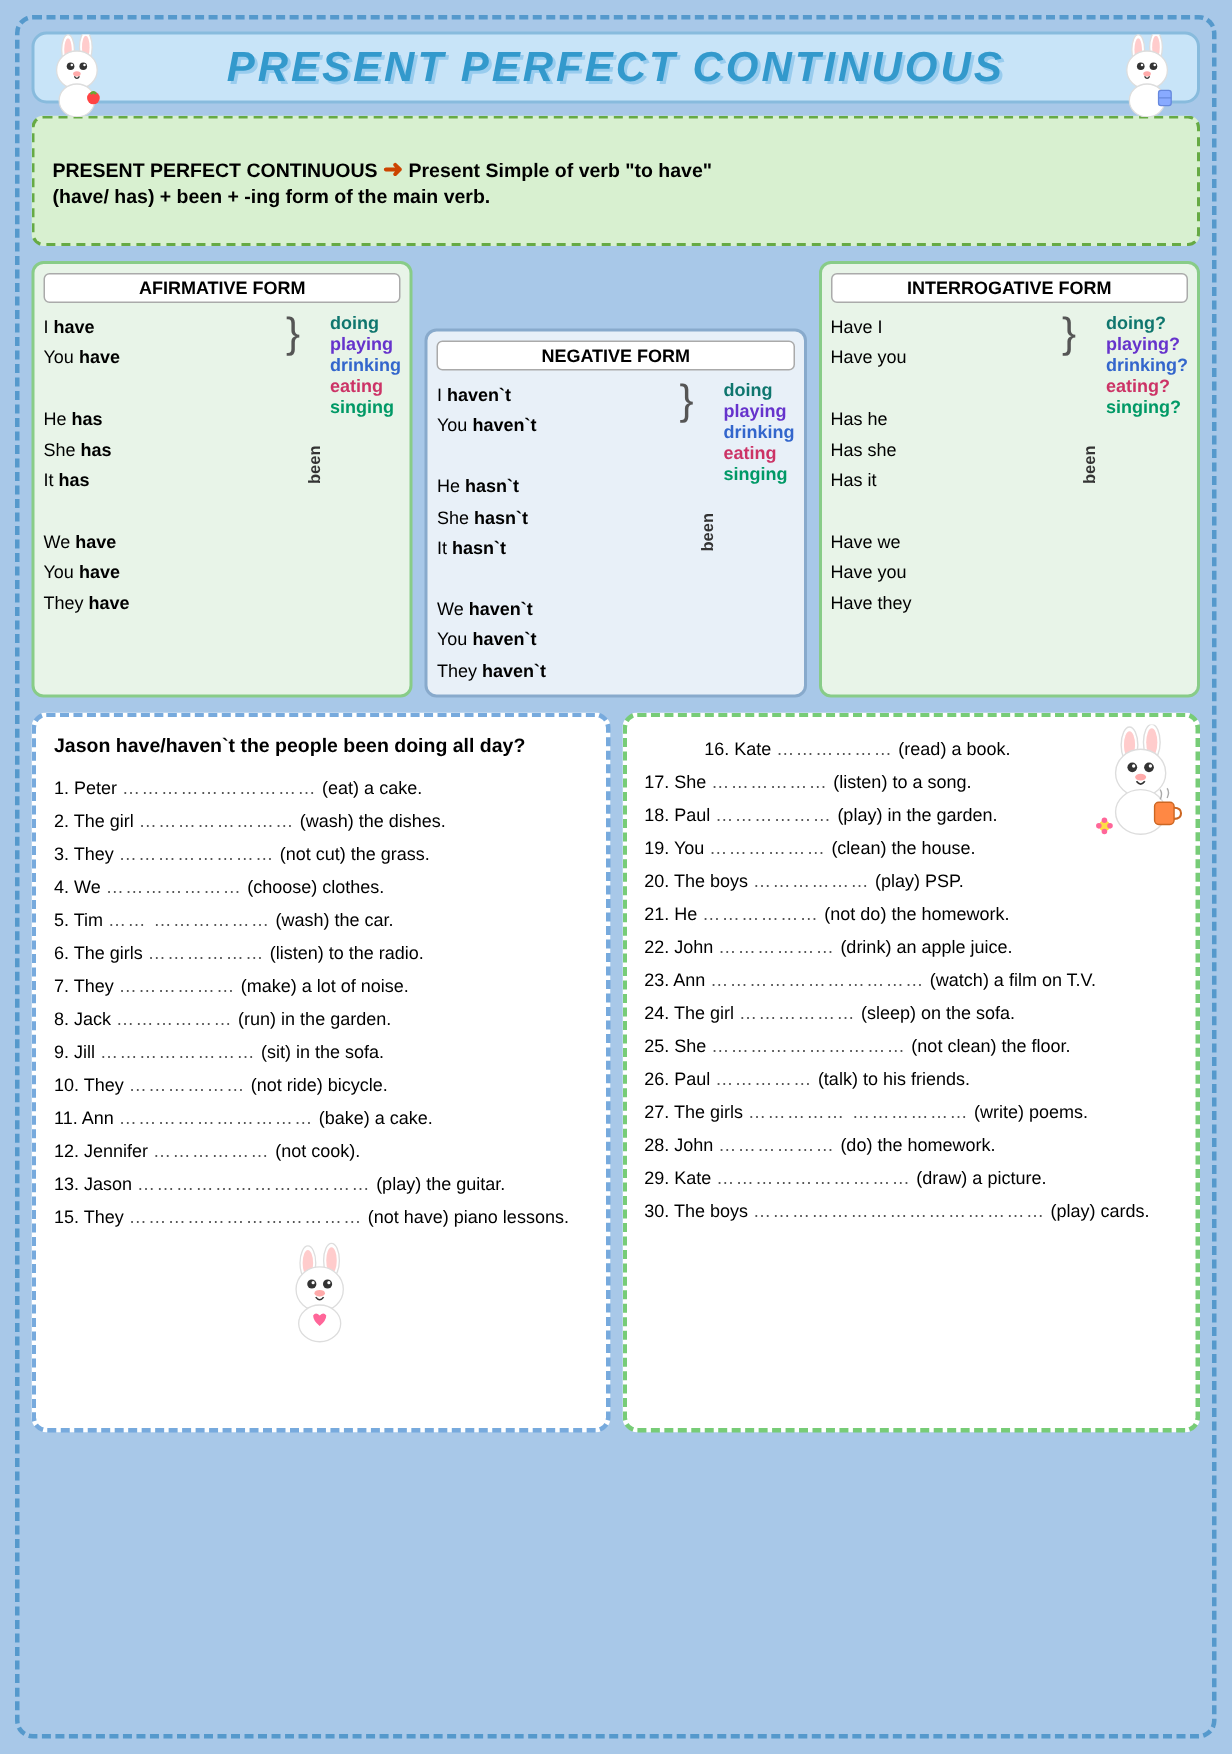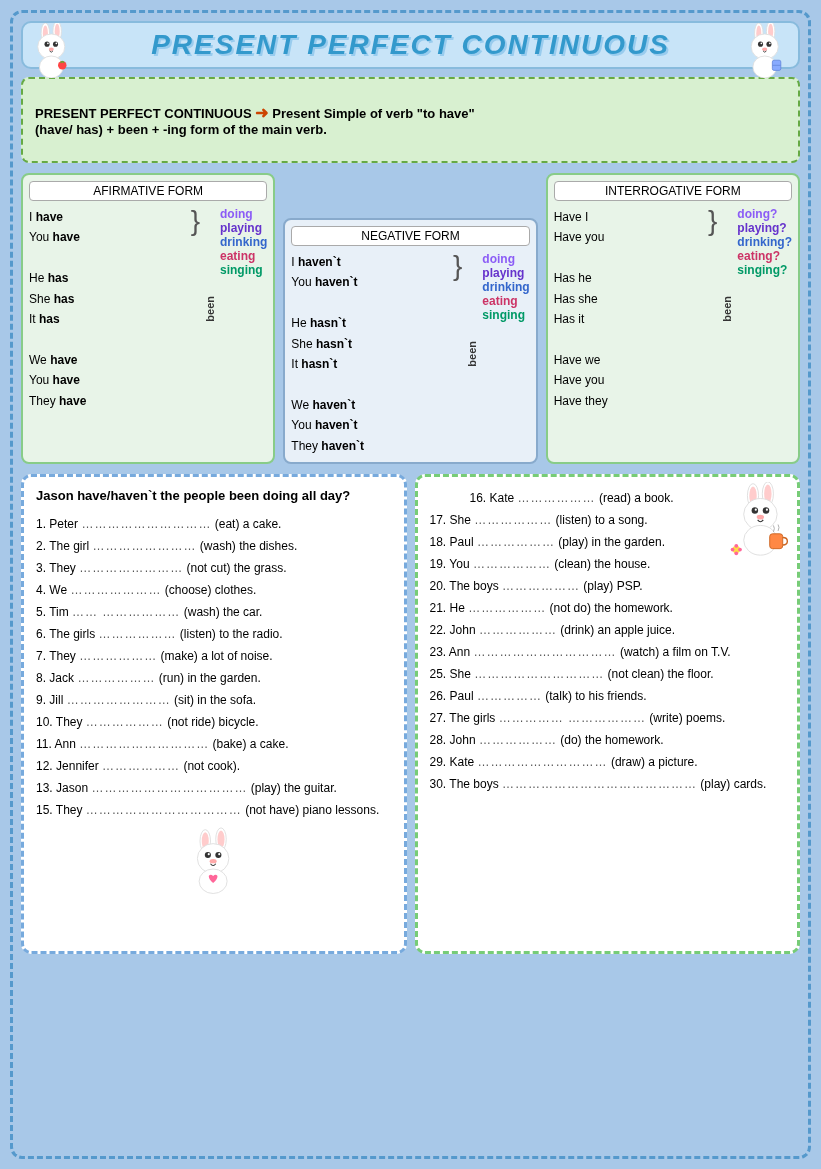--- a/index.html
+++ b/index.html
@@ -76,21 +76,21 @@
     .conj-col {
       flex: 1;
       background: #e8f4e8;
       border: 2px solid #88cc88;
       border-radius: 8px;
       padding: 6px;
     }
     .conj-col.negative { background: #e8f0f8; border-color: #88aacc; margin-top: 45px; }
     .conj-col.interrogative { background: #e8f4e8; border-color: #88cc88; }
     .conj-header {
-      font-weight: normal;
+      font-weight: bold;
       font-size: 12px;
       text-align: center;
       background: white;
       border: 1px solid #aaa;
       border-radius: 4px;
       padding: 2px 4px;
       margin-bottom: 6px;
     }
     .conj-body {
       display: flex;
@@ -116,21 +116,21 @@
       font-weight: bold;
       color: #333;
       align-self: center;
     }
     .conj-verbs {
       display: flex;
       flex-direction: column;
       justify-content: space-around;
       font-weight: bold;
     }
-    .v-doing { color: #8b5cf6; }
+    .v-doing { color: #0f766e; }
     .v-playing { color: #6633cc; }
     .v-drinking { color: #3366cc; }
     .v-eating { color: #cc3366; }
     .v-singing { color: #009966; }
 
     
     .exercise-area {
       display: flex;
       gap: 8px;
     }
@@ -391,20 +391,21 @@
       </div>
 
       <div class="ex-item" style="margin-top:2px;margin-left:40px;"><span>16.</span> <span>Kate</span> <span class="dots">………………</span> <span class="verb">(read) a book.</span></div>
       <div class="ex-item"><span>17.</span> <span>She</span> <span class="dots">………………</span> <span class="verb">(listen) to a song.</span></div>
       <div class="ex-item"><span>18.</span> <span>Paul</span> <span class="dots">………………</span> <span class="verb">(play)  in the garden.</span></div>
       <div class="ex-item"><span>19.</span> <span>You</span> <span class="dots">………………</span> <span class="verb">(clean)  the house.</span></div>
       <div class="ex-item"><span>20.</span> <span>The boys</span> <span class="dots">………………</span> <span class="verb">(play) PSP.</span></div>
       <div class="ex-item"><span>21.</span> <span>He</span> <span class="dots">………………</span> <span class="verb">(not do) the homework.</span></div>
       <div class="ex-item"><span>22.</span> <span>John</span> <span class="dots">………………</span> <span class="verb">(drink) an apple juice.</span></div>
       <div class="ex-item"><span>23.</span> <span>Ann</span> <span class="dots">……………………………</span> <span class="verb">(watch)  a film on T.V.</span></div>
+      <div class="ex-item"><span>24.</span> <span>The girl</span> <span class="dots">………………</span> <span class="verb">(sleep) on the sofa.</span></div>
       <div class="ex-item"><span>25.</span> <span>She</span> <span class="dots">…………………………</span> <span class="verb">(not clean) the floor.</span></div>
       <div class="ex-item"><span>26.</span> <span>Paul</span> <span class="dots">……………</span> <span class="verb">(talk) to his friends.</span></div>
       <div class="ex-item"><span>27.</span> <span>The girls</span> <span class="dots">…………… ………………</span> <span class="verb">(write) poems.</span></div>
       <div class="ex-item"><span>28.</span> <span>John</span> <span class="dots">………………</span> <span class="verb">(do) the homework.</span></div>
       <div class="ex-item"><span>29.</span> <span>Kate</span> <span class="dots">…………………………</span> <span class="verb">(draw) a picture.</span></div>
       <div class="ex-item"><span>30.</span> <span>The boys</span> <span class="dots">………………………………………</span> <span class="verb">(play) cards.</span></div>
     </div>
 
   </div>
 

